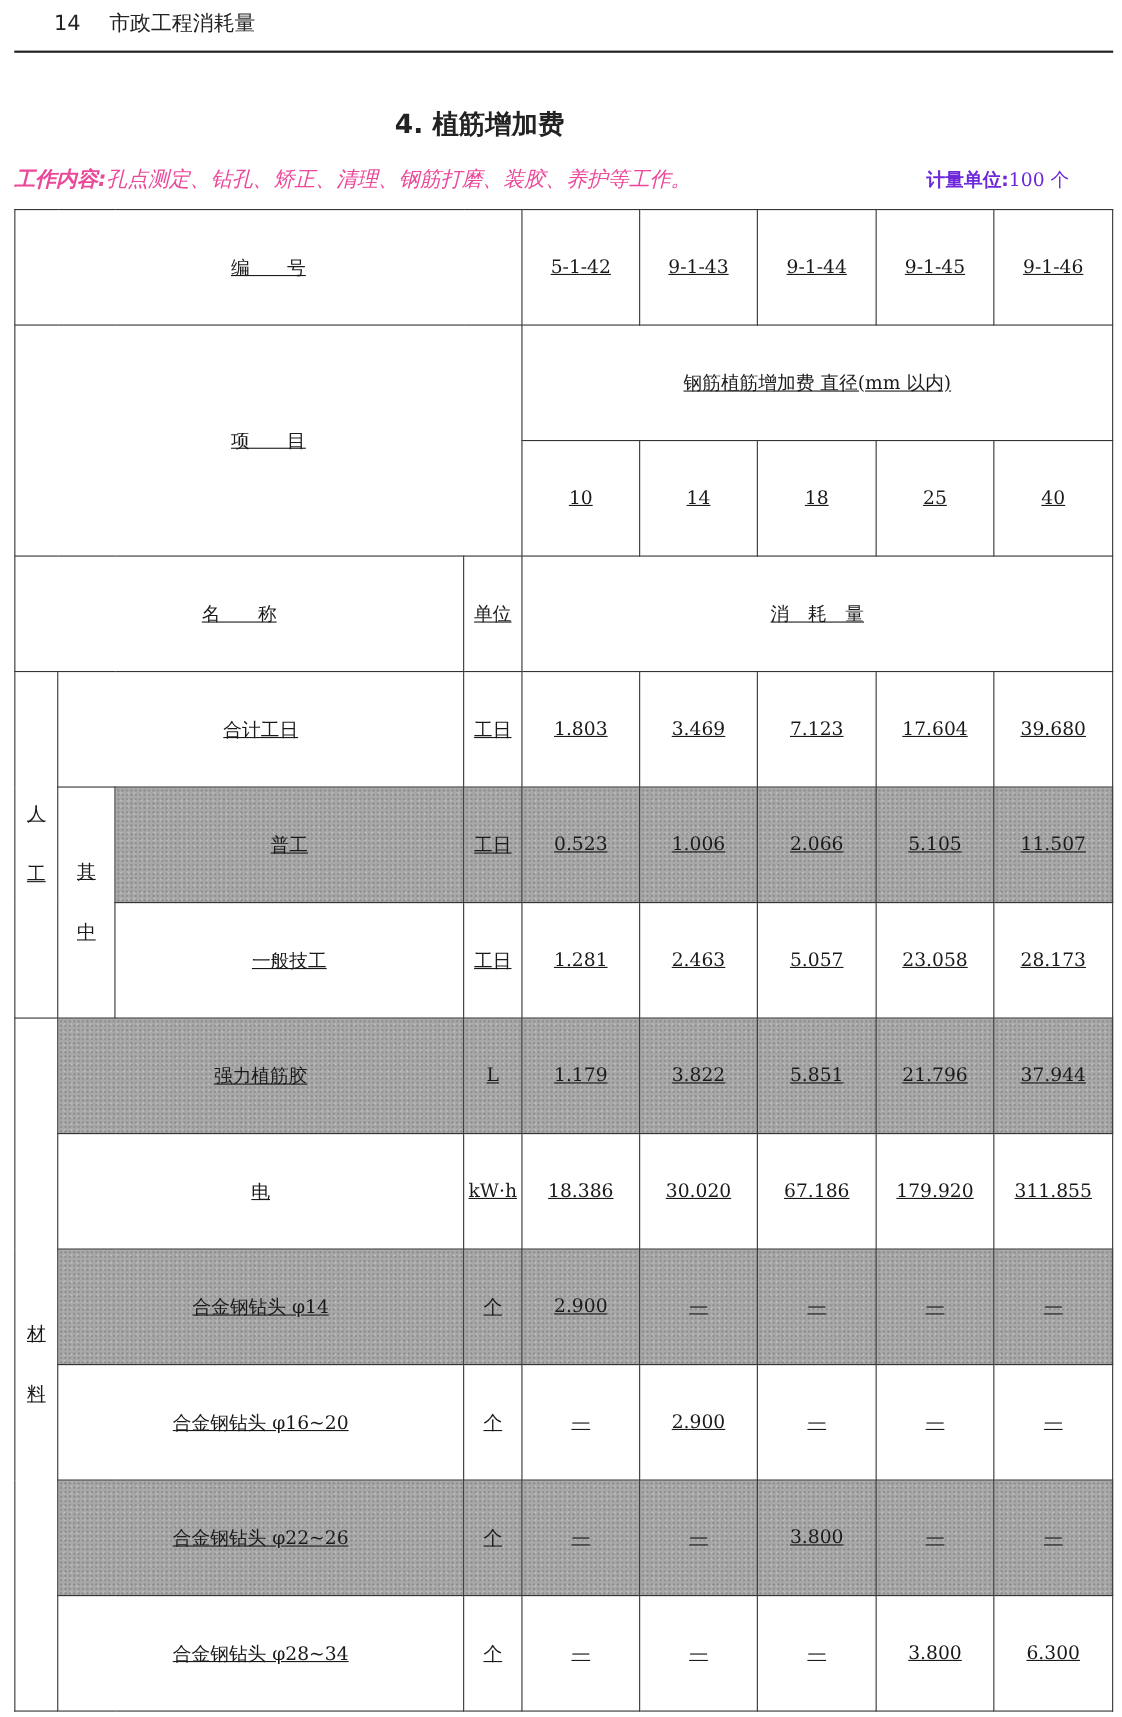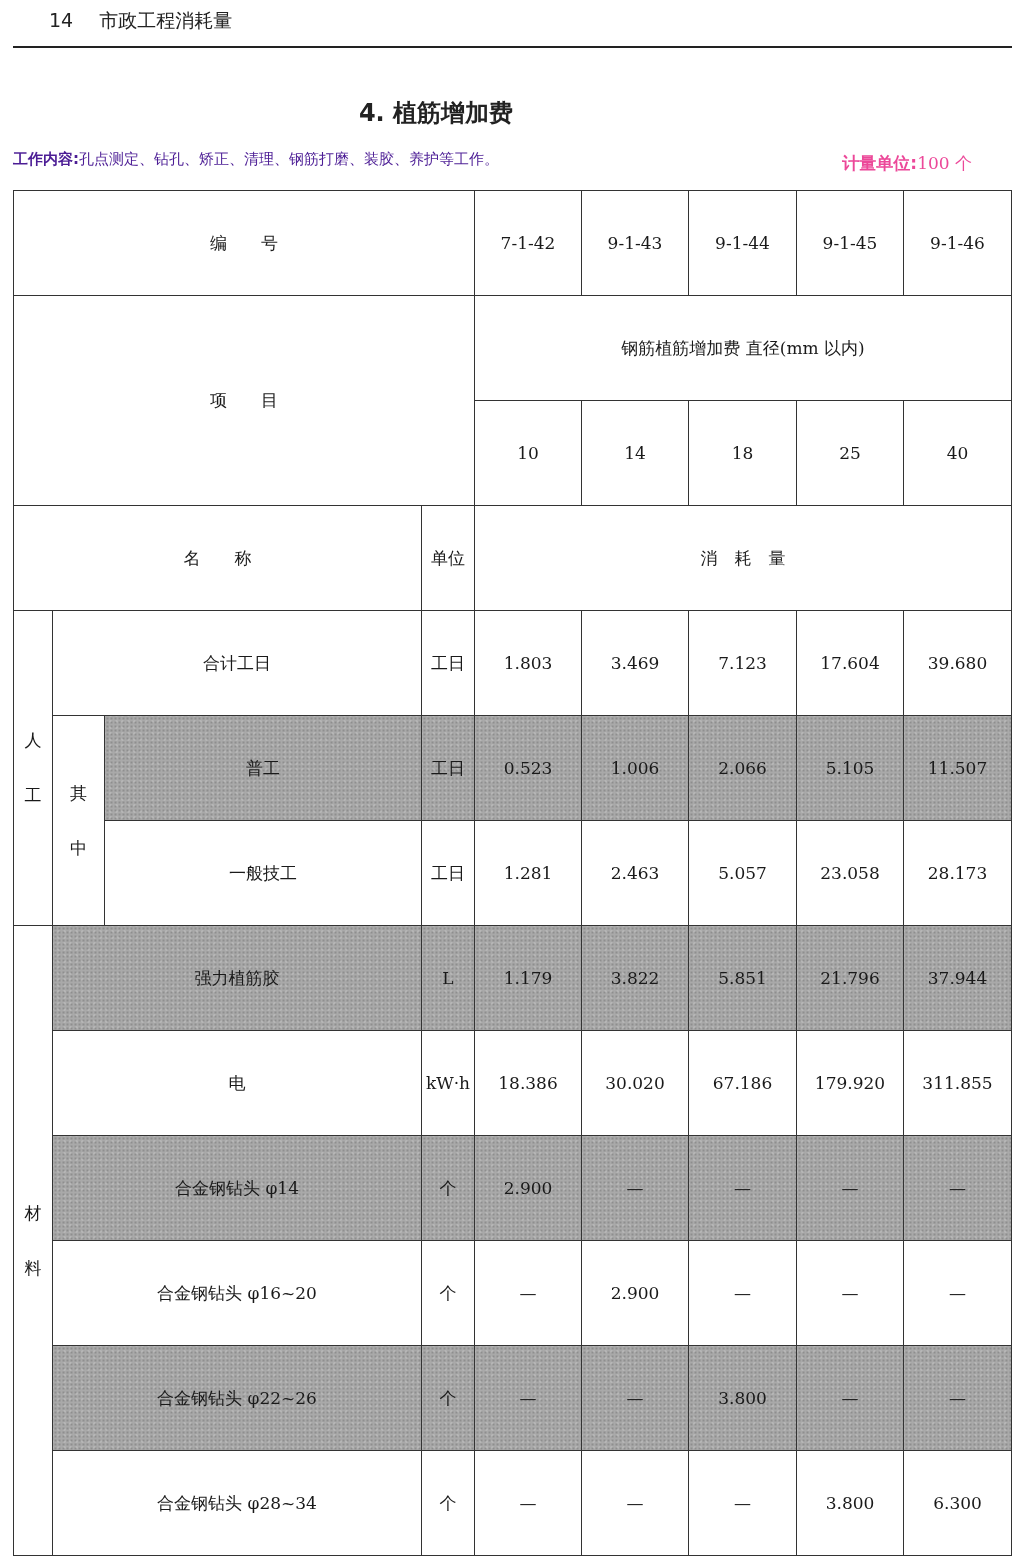--- a/index.html
+++ b/index.html
@@ -2,26 +2,26 @@
 <html><head>
 <meta charset="utf-8">
 <style>
   html, body { margin:0; padding:0; background:#fff; }
   body { width:1020px; height:1561px; position:relative; overflow:hidden;
          font-family:"DejaVu Serif","Liberation Serif",serif; color:#1a1a1a; }
   .running-head { position:absolute; left:26px; top:8px; font-family:"DejaVu Sans","Liberation Sans",sans-serif; font-size:19px; color:#222;margin-left:23px; }
   .running-head .pnum { margin-right:20px; }
   .head-rule { position:absolute; left:13px; top:46px; width:999px; height:2px; background:#222; }
   .section-title { position:absolute; left:0; width:872px; top:97px; text-align:center; font-size:24px; font-weight:bold; font-family:"DejaVu Sans","Liberation Sans",sans-serif; color:#222;}
-  .work-line { position:absolute; left:13px; top:150px; font-size:15px; color:#4c1d95; }
+  .work-line { position:absolute; left:13px; top:150px; font-size:19px; color:#ec4899;font-style:italic; }
   .work-line .lbl { font-weight:bold; font-family:"DejaVu Sans","Liberation Sans",sans-serif; }
-  .unit-line { position:absolute; right:48px; top:152px; font-size:17px; color:#ec4899; }
+  .unit-line { position:absolute; right:48px; top:152px; font-size:17px; color:#6d28d9; }
   .unit-line .lbl { font-weight:bold; font-family:"DejaVu Sans","Liberation Sans",sans-serif; }
 
-  table.main { position:absolute; left:13px; top:190px; border-collapse:collapse; table-layout:fixed; width:998px; }
+  table.main { position:absolute; left:13px; top:190px; border-collapse:collapse; table-layout:fixed; width:998px;text-decoration:underline; }
   table.main td { border:1.5px solid #333; font-size:17px; text-align:center; vertical-align:middle; padding:0; }
   table.main tr { height:105px; }
   .shade { background-color:#a9a9a9;
            background-image: radial-gradient(#8e8e8e 1px, transparent 1.2px), radial-gradient(#c2c2c2 1px, transparent 1.2px);
            background-size:4px 4px, 6px 6px; background-position:0 0, 2px 2px;margin-top:48px; }
   td.name { text-align:left; padding-left:30px; }
   td.vert { line-height:55px; }
 </style>
 </head>
 <body>
@@ -49,21 +49,21 @@
       <col style="width:53px">
     <col style="width:107px">
       <col style="width:107px">
       <col style="width:108px">
       <col style="width:107px">
       <col style="width:108px">
   </colgroup>
   <tbody>
       <tr>
     <td colspan="4">编　　号</td>
-    <td>7-1-42</td>
+    <td>5-1-42</td>
     <td>9-1-43</td>
     <td>9-1-44</td>
     <td>9-1-45</td>
     <td>9-1-46</td>
   </tr>
   <tr>
     <td colspan="4" rowspan="2">项　　目</td>
     <td colspan="5">钢筋植筋增加费  直径(mm 以内)</td>
   </tr>
   <tr>

